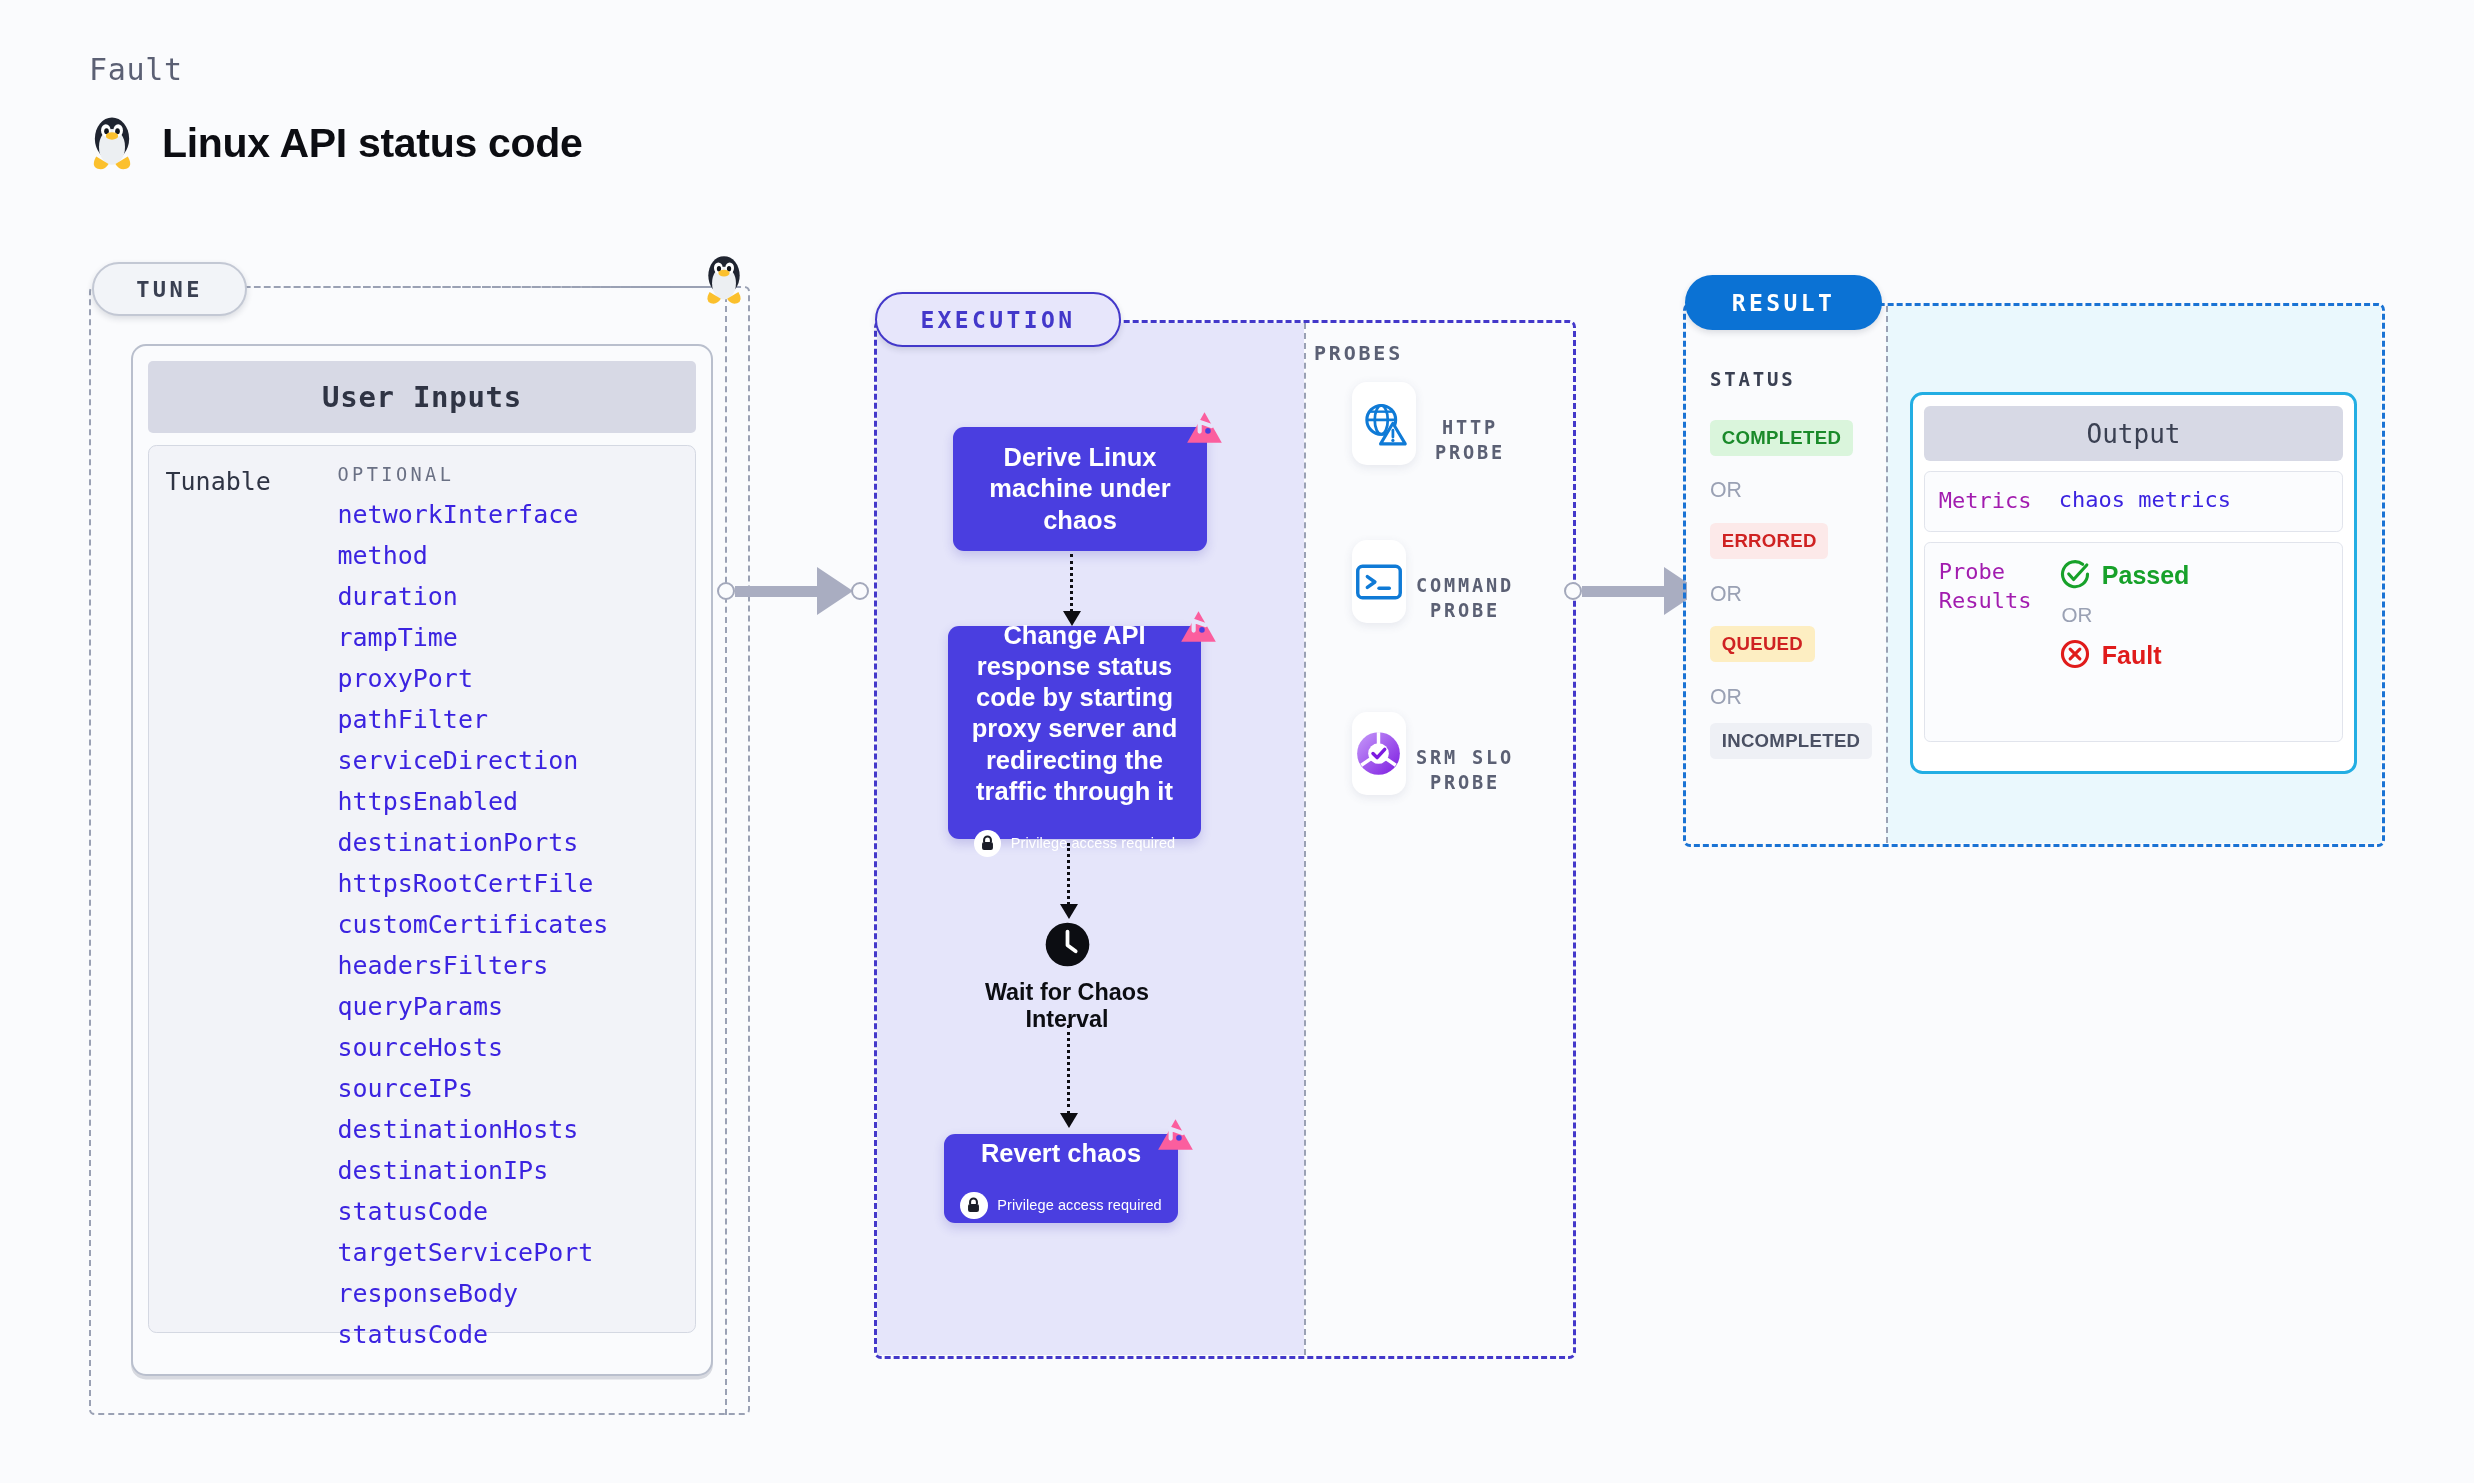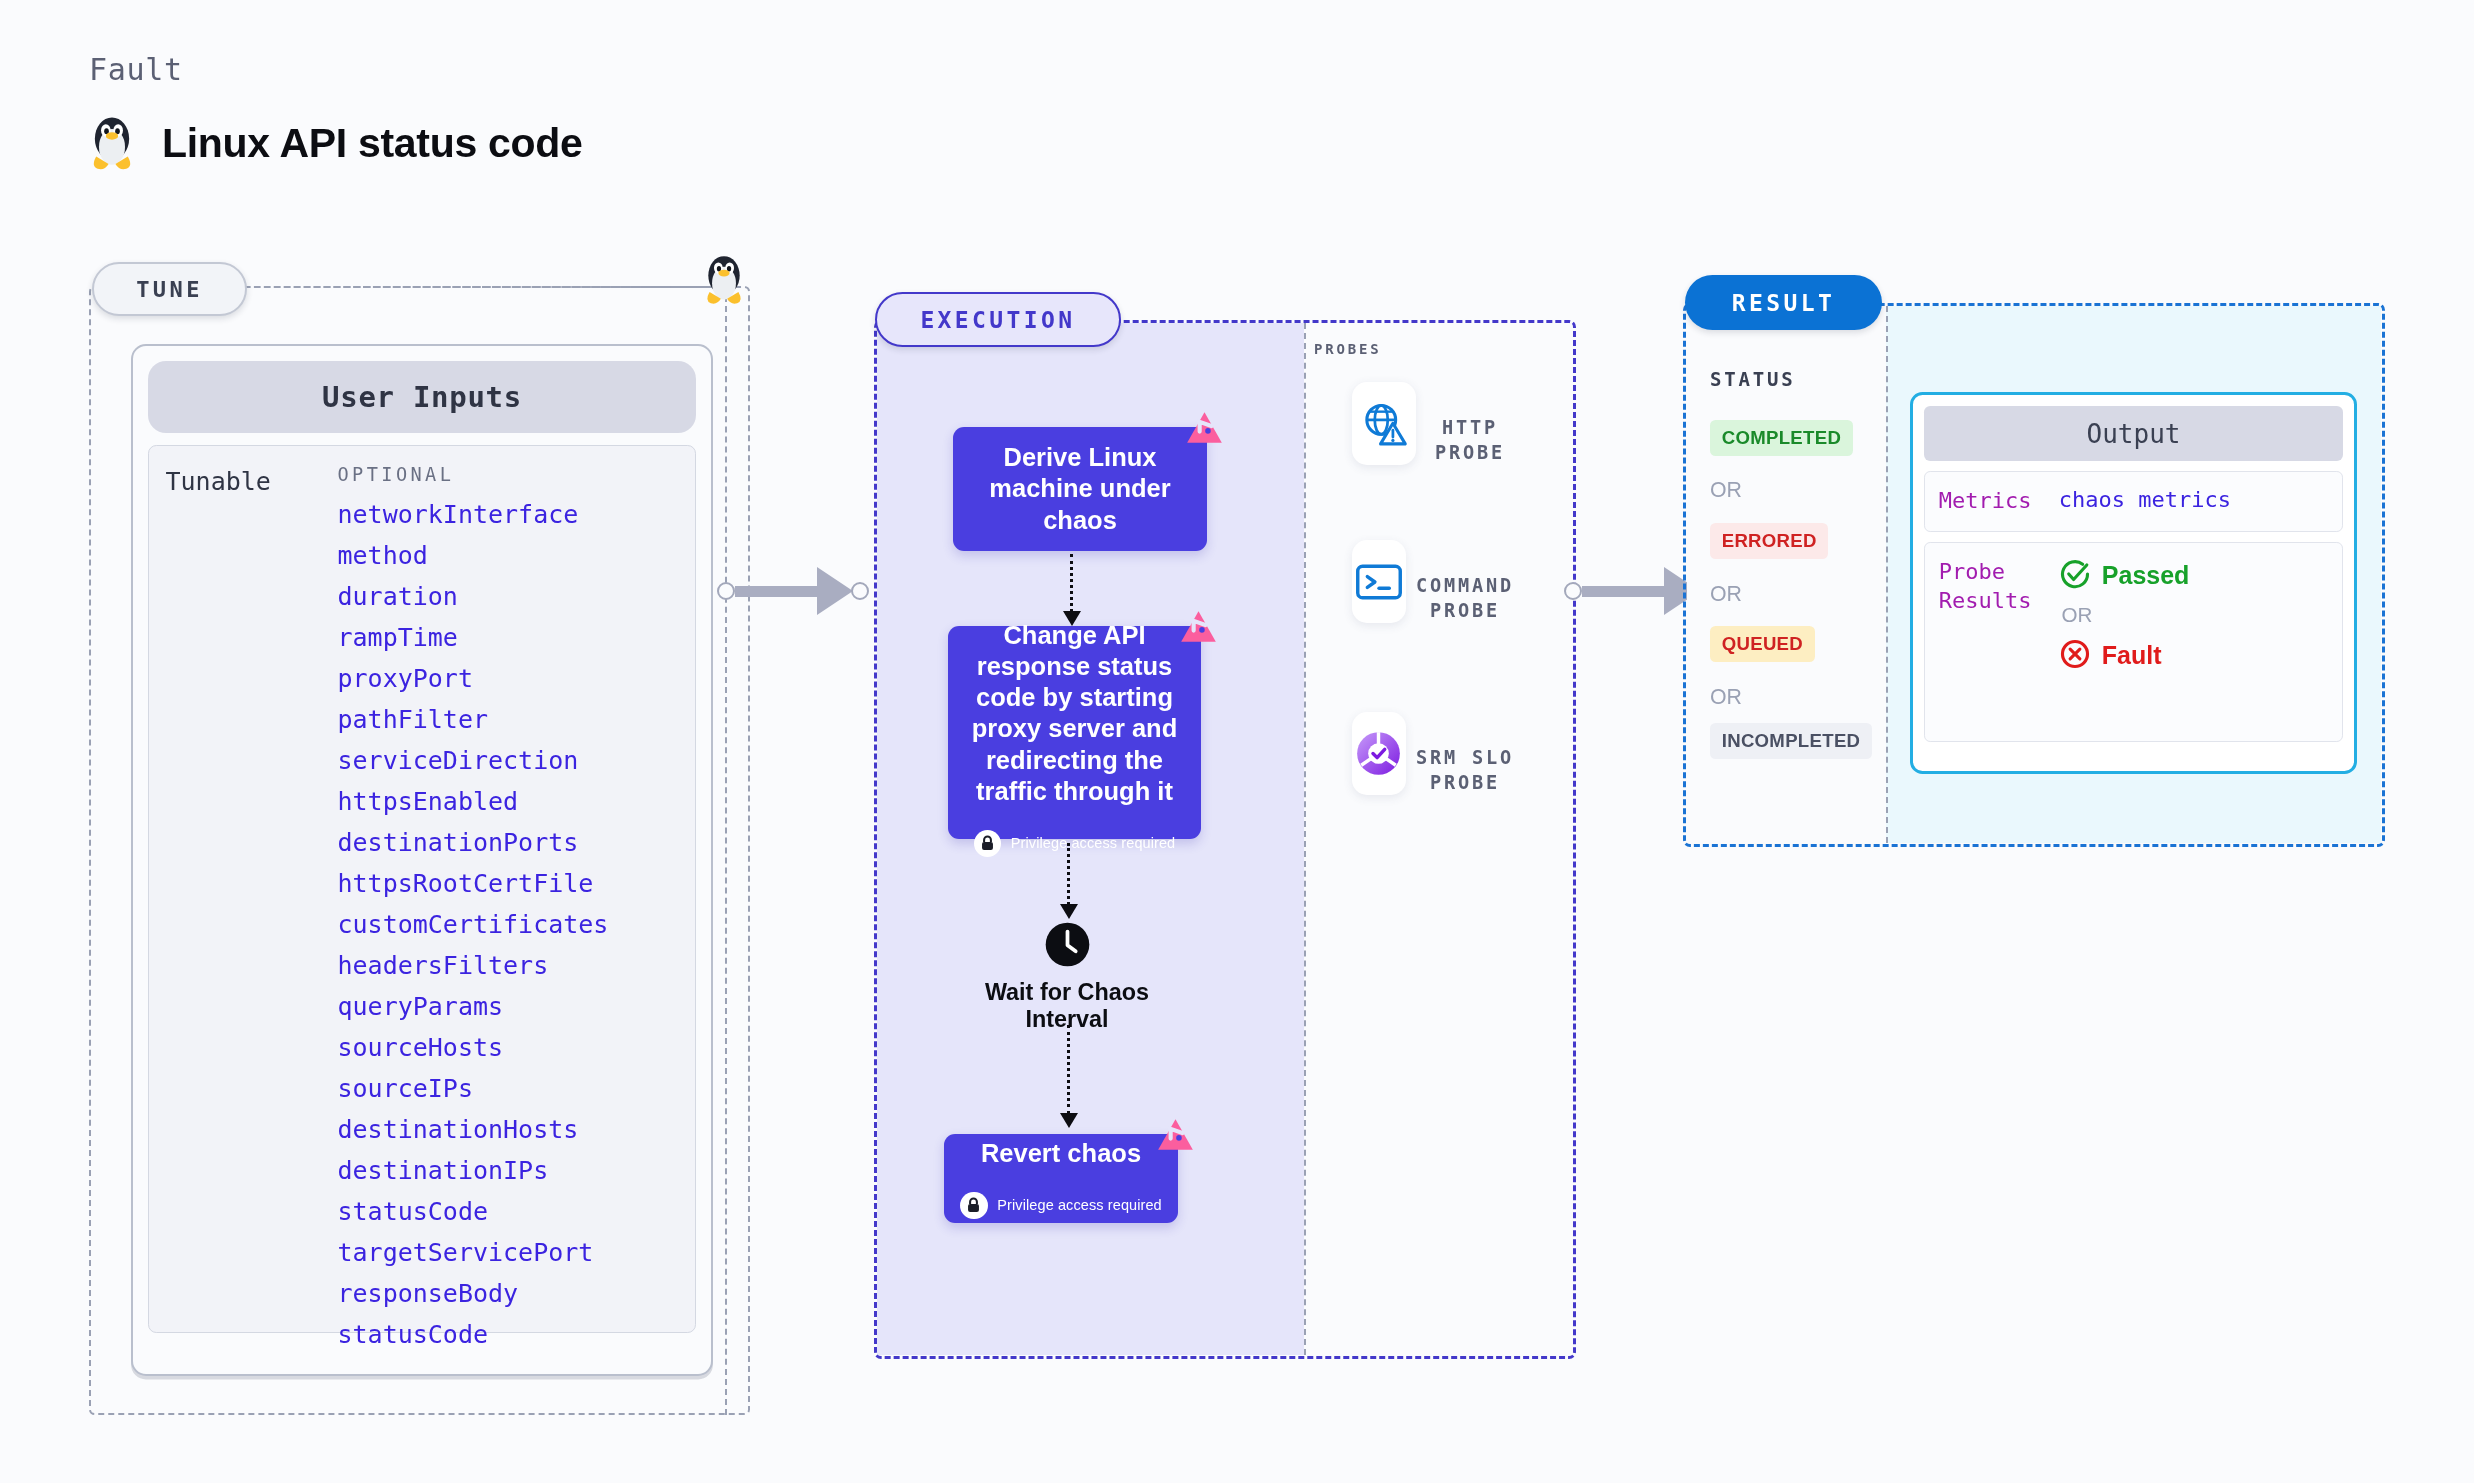--- a/index.html
+++ b/index.html
@@ -74,21 +74,21 @@
 
   
   #user-inputs-card {
     position: absolute; left: 131px; top: 344px;
     width: 582px; height: 1032px;
     background: #fafbfd; border: 2.1px solid #b9bfcd;
     border-radius: 15px; box-shadow: 0 3.4px 0 rgba(150,155,170,.35);
     padding: 15px;
   }
   #user-inputs-header {
-    height: 72px; background: #d7d9e5; border-radius: 18px;
+    height: 72px; background: #d7d9e5; border-radius: 5px;
     display: flex; align-items: center; justify-content: center;
     font-family: "DejaVu Sans Mono", monospace;
     font-size: 29px; font-weight: bold; color: #2f3444; letter-spacing: 0.7px;
   }
   #tunable-box {
     margin-top: 12.4px; height: 888px;
     background: #f2f3f8; border: 1.4px solid #d4d8e2; border-radius: 8.3px;
     display: flex; padding: 18px 13.8px 13.8px 16.5px;
   }
   #tunable-label {
@@ -171,21 +171,21 @@
   }
   #wait-label {
     margin-top: 9.6px; font-size: 23.4px; font-weight: bold; color: #0c0d12;
     text-align: center; line-height: 1.18;
   }
 
   
   #probes-title {
     position: absolute; left: 1314px; top: 341px;
     font-family: "DejaVu Sans Mono", monospace;
-    font-size: 14px; font-weight: bold; color: #5b6074; letter-spacing: 2.8px;
+    font-size: 20px; font-weight: bold; color: #5b6074; letter-spacing: 2.8px;
   }
   .probe {
     position: absolute; width: 172px;
     display: flex; flex-direction: row; align-items: flex-end;
   }
   .probe-icon {
     width: 83px; height: 83px; background: #ffffff;
     border-radius: 15px; box-shadow: 0 2.8px 9.6px rgba(60,70,110,.10);
     display: flex; align-items: center; justify-content: center;
   }

